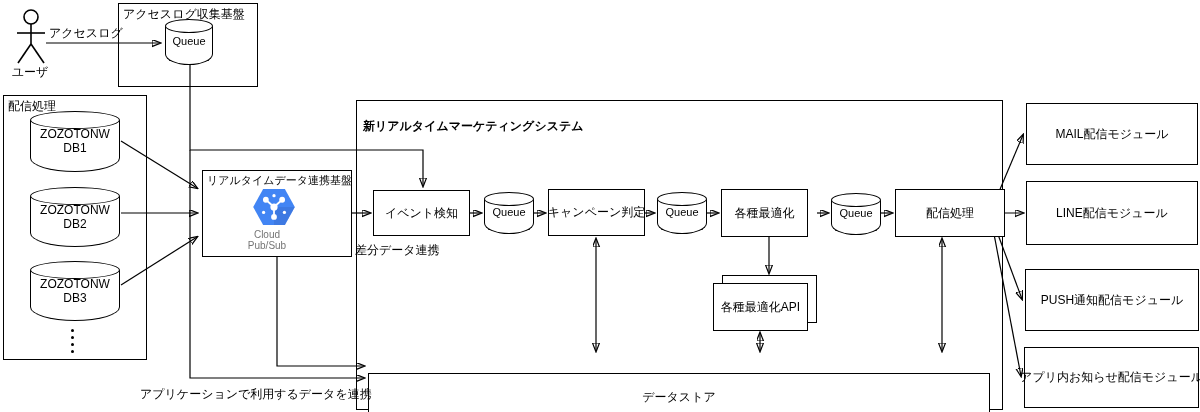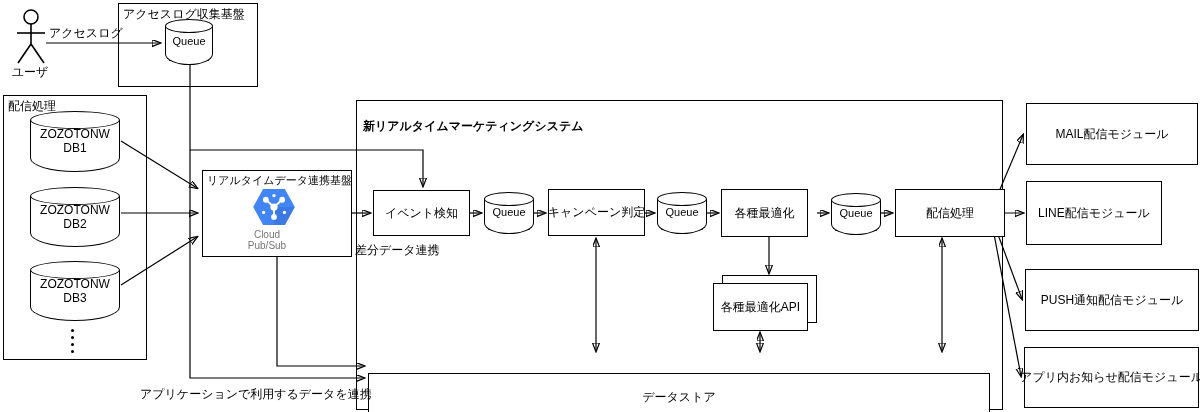--- a/index.html
+++ b/index.html
@@ -187,17 +187,17 @@
   </div>
 
   <div class="node" style="left:895px;top:189px;width:110px;height:48px;">配信処理</div>
 
   <div class="node back" style="left:722px;top:275px;width:95px;height:48px;"></div>
   <div class="node" style="left:713px;top:283px;width:95px;height:48px;">各種最適化API</div>
 
   <div class="node" style="left:368px;top:354px;width:622px;height:48px;margin-top:19px;">データストア</div>
 
   <div class="node" style="left:1026px;top:103px;width:172px;height:62px;">MAIL配信モジュール</div>
-  <div class="node" style="left:1026px;top:181px;width:136px;height:64px;">LINE配信モジュール</div>
+  <div class="node" style="left:1026px;top:181px;width:172px;height:64px;">LINE配信モジュール</div>
   <div class="node" style="left:1025px;top:269px;width:174px;height:62px;">PUSH通知配信モジュール</div>
   <div class="node" style="left:1024px;top:347px;width:175px;height:61px;">アプリ内お知らせ配信モジュール</div>
 
 </div>
 
 </body></html>

